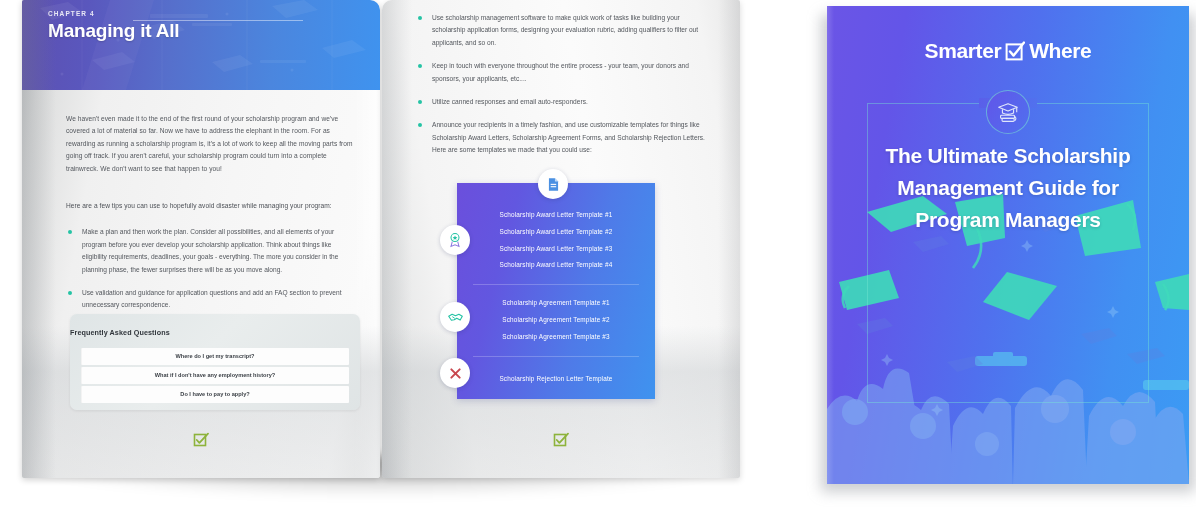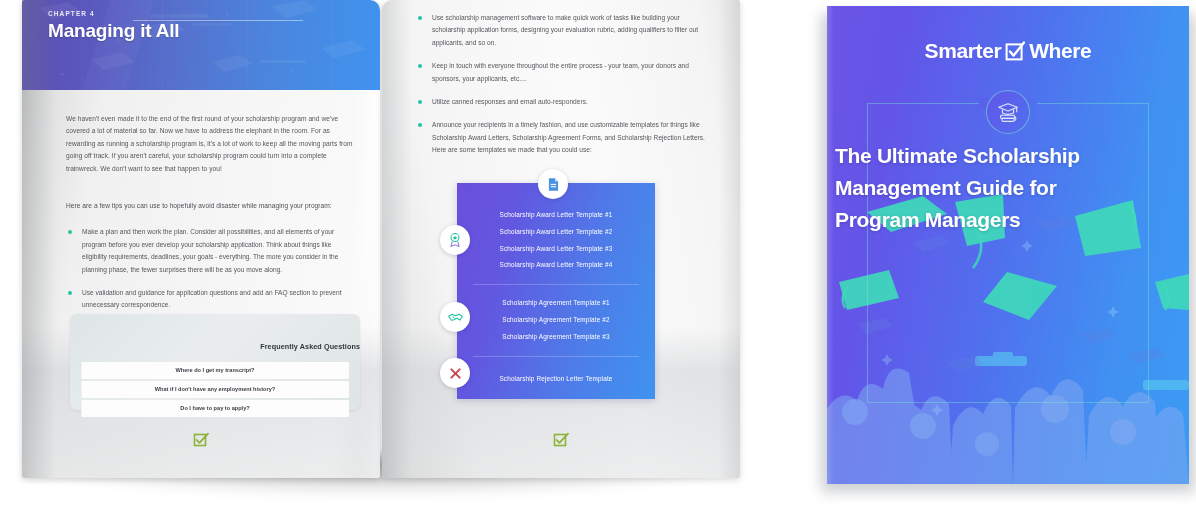--- a/index.html
+++ b/index.html
@@ -106,22 +106,22 @@
   }
 
   
   .faq-card {
     position: absolute; left: 48px; top: 314px; width: 290px; height: 96px;
     background: linear-gradient(135deg,#dfe5e6 0%, #e9eded 45%, #dfe4e5 100%);
     border-radius: 7px; z-index: 4;
     box-shadow: 0 1px 3px rgba(0,0,0,.08);
   }
   .faq-title {
-    text-align: right; color: #31363c; font-size: 7.2px; font-weight: 700;
-    padding-top: 28px; letter-spacing: .1px;
+    text-align: left; color: #31363c; font-size: 7.2px; font-weight: 700;
+    padding-top: 14px; letter-spacing: .1px;
   }
   .faq-rows { margin-top: 11px; padding: 0 11px; }
   .faq-row {
     background: #fdfdfd; height: 17px; line-height: 17px;
     margin-bottom: 2px; border-radius: 1px;
     text-align: center; color: #3a3f45; font-size: 5.6px; font-weight: 700;
     box-shadow: inset 1px 0 0 rgba(0,0,0,.04);
   }
 
   
@@ -179,22 +179,22 @@
     display: flex; align-items: center; justify-content: center; gap: 4px;
   }
   .cover-badge {
     position: absolute; left: 50%; top: 84px; transform: translateX(-50%);
     width: 44px; height: 44px; border-radius: 50%;
     border: 1px solid rgba(120,235,210,.55);
     background: linear-gradient(120deg, rgba(98,85,232,.96), rgba(80,112,238,.96));
     display: flex; align-items: center; justify-content: center; z-index: 6;
   }
   .cover-title {
-    position: absolute; left: 8px; top: 134px; width: 310px;
-    color: #ffffff; z-index: 6;
+    position: absolute; left: 26px; top: 134px; width: 310px;
+    text-align: center; color: #ffffff; z-index: 6;
     font-size: 21px; font-weight: 700; line-height: 32px; letter-spacing: -.3px;
     text-shadow: 0 1px 3px rgba(30,40,90,.25);
   }
 </style>
 </head>
 <body>
 
 <div class="stage">
 
   <div class="book">

